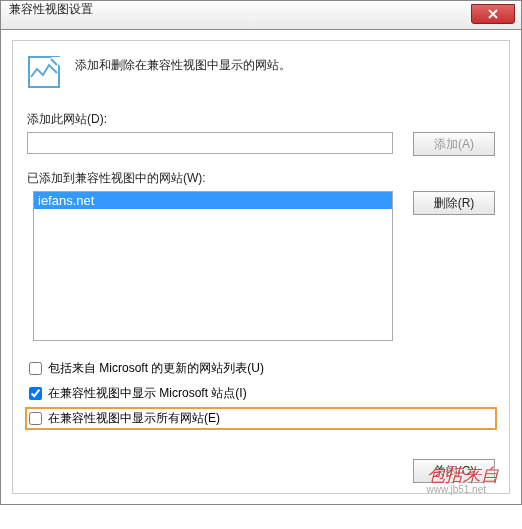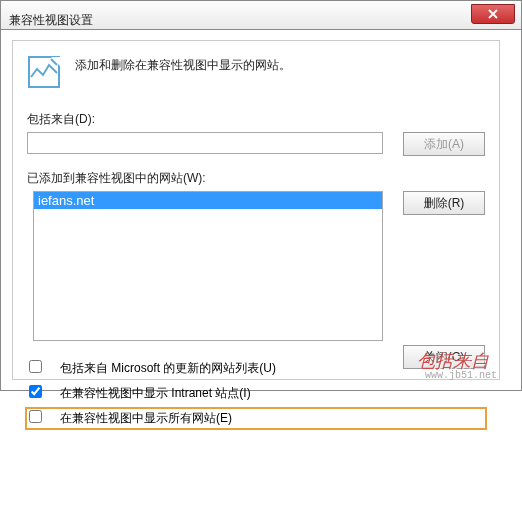--- a/index.html
+++ b/index.html
@@ -1,40 +1,40 @@
 <!DOCTYPE html>
 <html><head>
 <meta charset="utf-8">
 <style>
 * { box-sizing: border-box; margin: 0; padding: 0; }
 body { font-family: "Microsoft YaHei", SimSun, Arial, sans-serif; font-size: 12px; background: #fff; width: 522px; height: 529px; overflow: hidden; }
-.titlebar { height: 30px; background: linear-gradient(#fdfdfd, #eaeaea); border: 1px solid #888; display: flex; align-items: flex-end; padding-left: 8px; position: relative; font-family: Liberation Serif, serif; }
+.titlebar { height: 30px; background: linear-gradient(#fdfdfd, #eaeaea); border: 1px solid #888; display: flex; align-items: flex-start; padding-left: 8px; position: relative; font-family: Liberation Serif, serif; }
 .titlebar-text { font-size: 12px; color: #222; }
 .close-btn { position: absolute; right: 6px; top: 3px; width: 44px; height: 20px; background: linear-gradient(#e36666, #c83030); border: 1px solid #8a2020; border-radius: 0 0 3px 3px; color: #fff; display: flex; align-items: center; justify-content: center; cursor: pointer; }
 .close-btn svg { width: 10px; height: 10px; }
-.body-frame { border: 1px solid #888; border-top: none; padding: 10px 21px 10px 11px; height: 361px; }
+.body-frame { border: 1px solid #888; border-top: none; padding: 10px 11px 10px 11px; height: 475px; }
 .inner { border: 1px solid #ccc; height: 100%; padding: 14px 14px 10px 14px; position: relative; }
 .header-row { display: flex; align-items: flex-start; gap: 14px; margin-bottom: 22px; }
 .header-icon { width: 34px; height: 34px; flex-shrink: 0; }
 .header-text { font-size: 12px; color: #222; padding-top: 2px; }
 .label { font-size: 12px; color: #222; margin-bottom: 4px; }
 .row { display: flex; gap: 20px; margin-bottom: 14px; }
 .text-input { flex: 1; height: 22px; border: 1px solid #aaa; padding: 0 4px; font-size: 12px; }
 .btn { width: 82px; height: 24px; background: linear-gradient(#fcfcfc, #e6e6e6); border: 1px solid #999; font-size: 12px; color: #222; cursor: pointer; }
 .btn:disabled { color: #999; cursor: default; }
 .listbox { flex: 1; height: 150px; border: 1px solid #aaa; background: #fff; overflow: auto; font-size: 13px; margin-left: 6px; }
 .list-item { padding: 1px 4px; background: #3399ff; color: #fff; cursor: pointer; font-family: Arial, sans-serif; }
 .btn-col { width: 82px; display: flex; flex-direction: column; align-items: center; }
 .checks { margin-top: 18px; }
-.check-row { display: flex; gap: 18px; margin-bottom: 6px; padding: 1px 2px; }
+.check-row { display: flex; align-items: center; gap: 6px; margin-bottom: 6px; padding: 1px 2px; }
 .check-row input[type="checkbox"] { width: 13px; height: 13px; }
 .check-row.highlight { outline: 2px solid #e8a13a; }
 .footer-btn { position: absolute; right: 14px; bottom: 10px; }
 .watermark { position: absolute; right: 10px; bottom: 6px; color: #d04848; font-size: 18px; font-style: italic; font-family: KaiTi, serif; text-shadow: 1px 1px 1px #fff; pointer-events: none; }
-.watermark-url { position: absolute; right: 2px; bottom: -2px; color: #aaa; font-size: 10px; font-family: Liberation Mono, monospace; pointer-events: none; }
+.watermark-url { position: absolute; right: 23px; bottom: -2px; color: #aaa; font-size: 10px; font-family: Liberation Sans, sans-serif; pointer-events: none; }
 </style>
 </head>
 <body>
 
 <div class="titlebar">
   <span class="titlebar-text">兼容性视图设置</span>
   <div class="close-btn">
     <svg viewBox="0 0 10 10">
         <path d="M1 1 L9 9 M9 1 L1 9" stroke="#fff" stroke-width="1.8"></path>
       </svg>
@@ -50,21 +50,21 @@
           <rect x="2" y="2" width="30" height="30" fill="none" stroke="#5ba8d8" stroke-width="2"></rect>
           <polyline points="4,22 10,14 16,20 22,10 30,18" fill="none" stroke="#5ba8d8" stroke-width="2"></polyline>
           <polyline points="28,2 34,2 34,8" fill="#fff" stroke="#fff" stroke-width="0"></polyline>
           <path d="M24 2 L34 2 L34 12 Z" fill="#fff"></path>
           <polyline points="24,4 30,10" stroke="#5ba8d8" stroke-width="2" fill="none"></polyline>
         </svg>
       </div>
       <div class="header-text">添加和删除在兼容性视图中显示的网站。</div>
     </div>
 
-    <div class="label">包括来自(D):</div>
+    <div class="label">添加此网站(D):</div>
     <div class="row">
       <input type="text" class="text-input" value="" style="">
       <button class="btn" disabled="">添加(A)</button>
     </div>
 
     <div class="label">已添加到兼容性视图中的网站(W):</div>
     <div class="row">
       <div class="listbox">
         <div class="list-item">iefans.net</div>
       </div>
@@ -73,21 +73,21 @@
       </div>
     </div>
 
     <div class="checks">
       <label class="check-row">
         <input type="checkbox" style="">
         <span>包括来自 Microsoft 的更新的网站列表(U)</span>
       </label>
       <label class="check-row">
         <input type="checkbox" checked="" style="">
-        <span>在兼容性视图中显示 Intranet 站点(I)</span>
+        <span>在兼容性视图中显示 Microsoft 站点(I)</span>
       </label>
       <label class="check-row highlight">
         <input type="checkbox" style="">
         <span>在兼容性视图中显示所有网站(E)</span>
       </label>
     </div>
 
     <button class="btn footer-btn">关闭(C)</button>
 
     <div class="watermark">包括来自</div>

